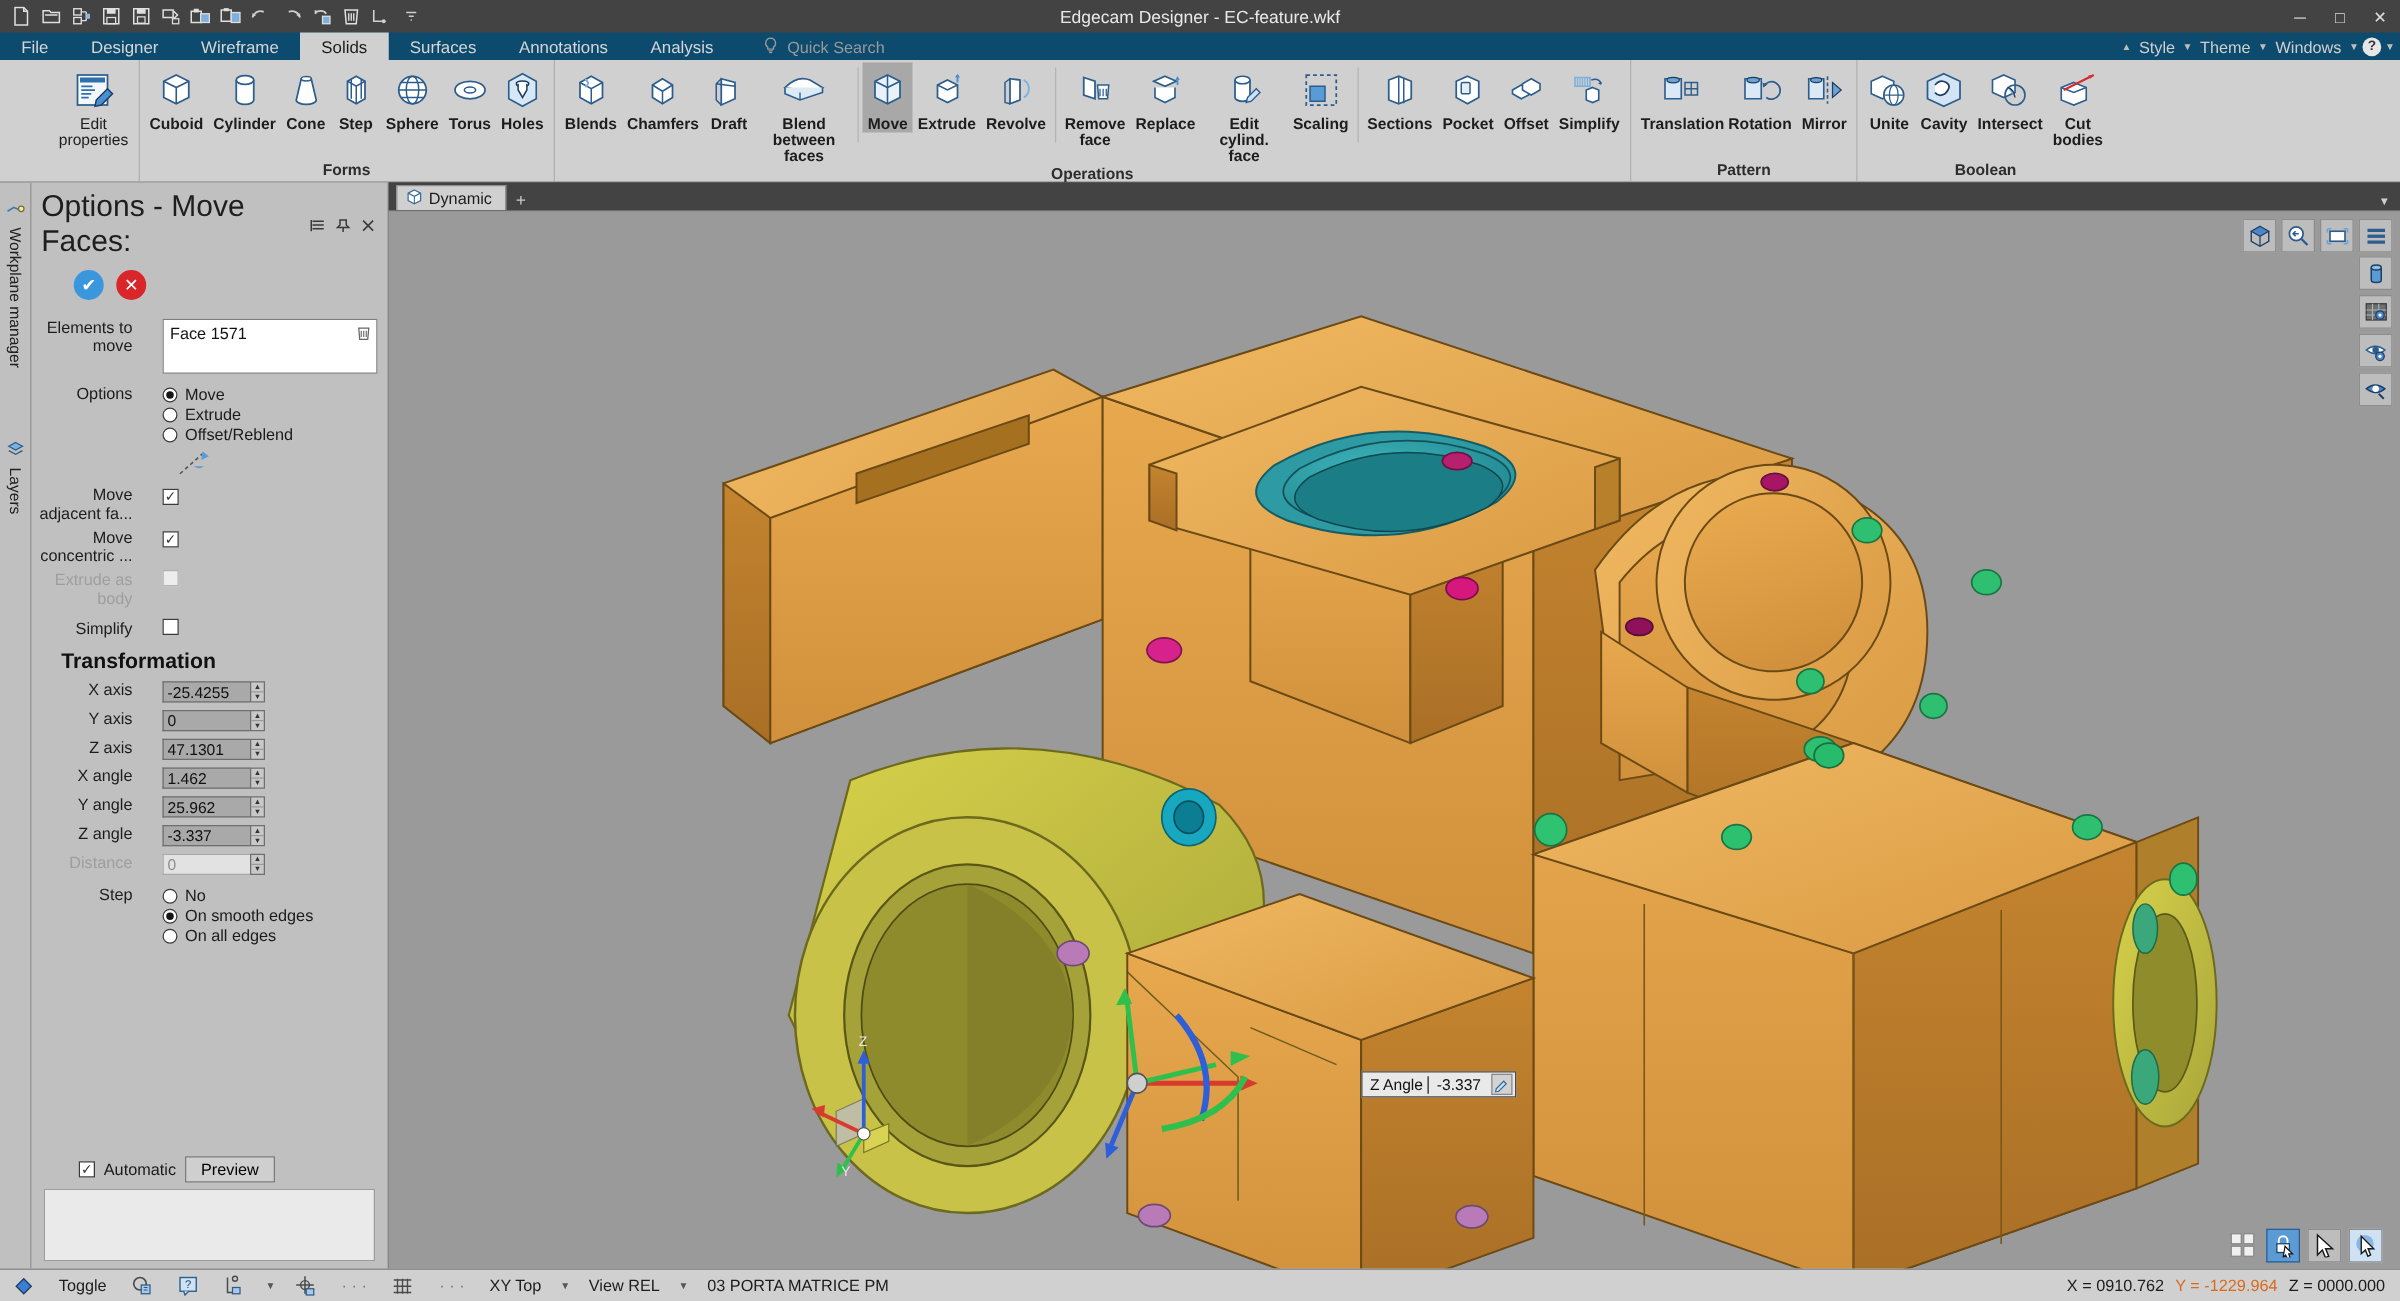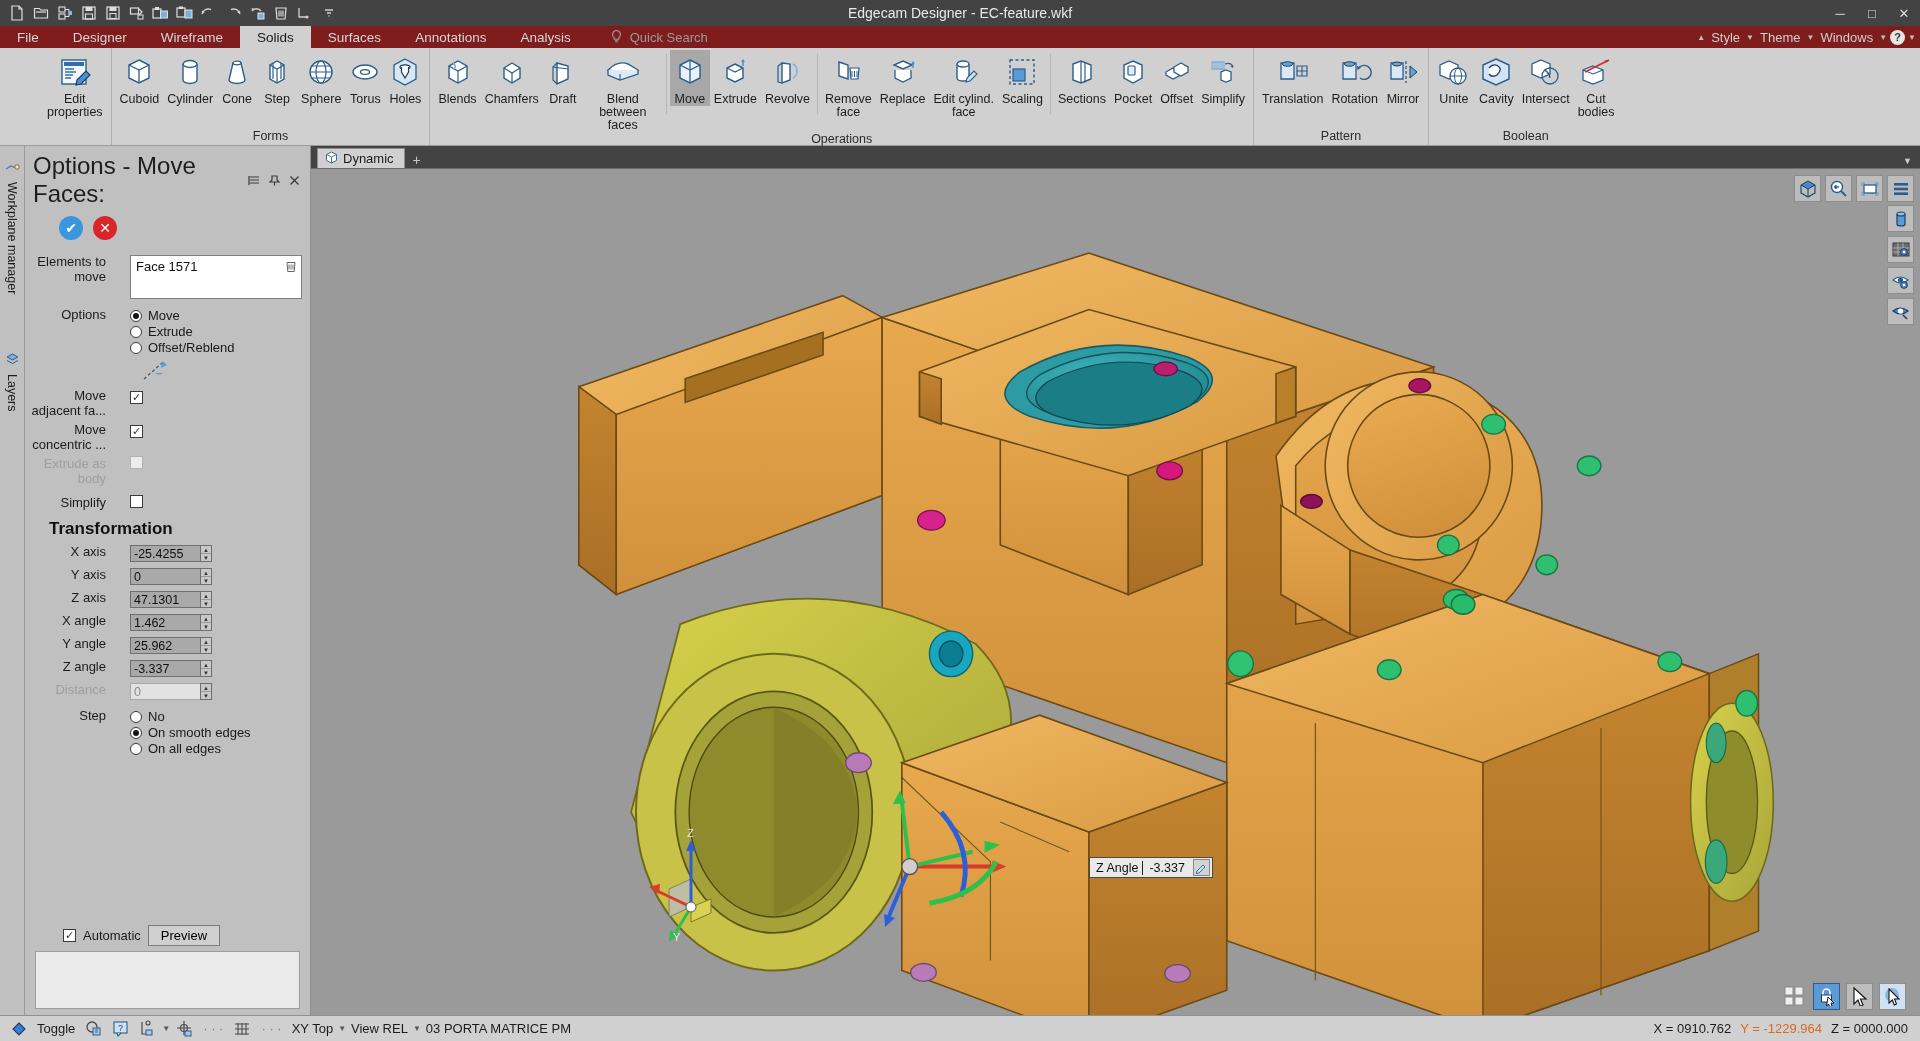--- a/index.html
+++ b/index.html
@@ -24,39 +24,39 @@
   .qicon svg { display:block; }
   #titletext {
     position:absolute; left:0; right:0; text-align:center;
     font-size:14px; color:#e9e9e9; pointer-events:none;
   }
   #wincontrols { position:absolute; right:0; top:0; display:flex; height:26px; }
   .wbtn { width:32px; height:26px; display:flex; align-items:center; justify-content:center;
           color:#dcdcdc; font-size:13px; }
   
   #tabbar {
-    height:22px; background:#7f1d1d; display:flex; align-items:stretch;
+    height:22px; background:#0c4a6e; display:flex; align-items:stretch;
     position:relative; color:#d6d6d6; font-size:13.5px;
   }
   .rtab { padding:0 17px; display:flex; align-items:center; cursor:default; }
   .rtab.active { background:#d0d0d0; color:#1a1a1a; }
   #quicksearch { display:flex; align-items:center; gap:7px; margin-left:22px; color:#9a9a9a; font-size:13px;}
   #tabright { position:absolute; right:4px; top:0; height:22px; display:flex; align-items:center;
               gap:3px; color:#cfcfcf; font-size:13px; }
   #tabright .tr { display:flex; align-items:center; gap:4px; padding:0 3px; }
   .caret { font-size:8px; color:#bdbdbd; }
   .helpcirc { width:15px; height:15px; border-radius:50%; background:#e6e6e6; color:#333;
               display:flex; align-items:center; justify-content:center; font-size:11px; font-weight:bold;}
   
   #ribbon {
     height:98px; background:#d0d0d0; display:flex; align-items:stretch;
     border-bottom:1px solid #9a9a9a; position:relative;padding-left:39px;
   }
   .rgroup { display:flex; flex-direction:column; position:relative; padding:2px 0 0 0; }
-  .rgroup + .rgroup { border-left:1px solid #b0b0b0; }
+  .rgroup + .rgroup { border-left:1px solid #b0b0b0;font-weight:bold; }
   .rgroup-body { display:flex; align-items:flex-start; flex:1; padding:0 4px;}
   .rgroup-label { text-align:center; font-size:12.5px; color:#2c2c2c; height:16px; line-height:14px; }
   .rbtn {
     width:auto; min-width:40px; padding:3px 4px 0 4px; display:flex; flex-direction:column;
     align-items:center; cursor:default; text-align:center;
   }
   .rbtn.selected { background:#a8a8a8; }
   .rbtn .lbl { font-size:12.5px; color:#1d1d1d; line-height:13px; margin-top:2px; max-width:62px;}
   .rbtn.big .lbl { max-width:72px; }
   .ricon { height:38px; display:flex; align-items:center; justify-content:center; }
@@ -141,21 +141,21 @@
   #ztip .v { padding:0 6px; color:#111; }
   #ztip .pen { width:17px; height:17px; background:#d2d2d2; border:1px solid #888;
                display:flex; align-items:center; justify-content:center; margin-left:2px;}
   
   #triad { position:absolute; left:338px; bottom:78px; width:80px; height:110px; z-index:4; }
   
   #status {
     height:26px; background:#d0d0d0; border-top:1px solid #8f8f8f;
     display:flex; align-items:center; font-size:13px; color:#1c1c1c; position:relative;
   }
-  #status .sleft { display:flex; align-items:center; gap:0px; padding-left:6px; }
+  #status .sleft { display:flex; align-items:center; gap:10px; padding-left:6px; }
   #status .sright { margin-left:auto; display:flex; align-items:center; gap:9px; padding-right:12px; }
   .sitem { display:flex; align-items:center; gap:5px; padding:0 5px; }
   .coord { font-family:"Liberation Sans",sans-serif; font-size:13px; }
   .coord.hi { color:#d96a1e; }
   .dim-sep { color:#7a7a7a; }
 </style>
 </head>
 <body>
 
 <div id="titlebar">

